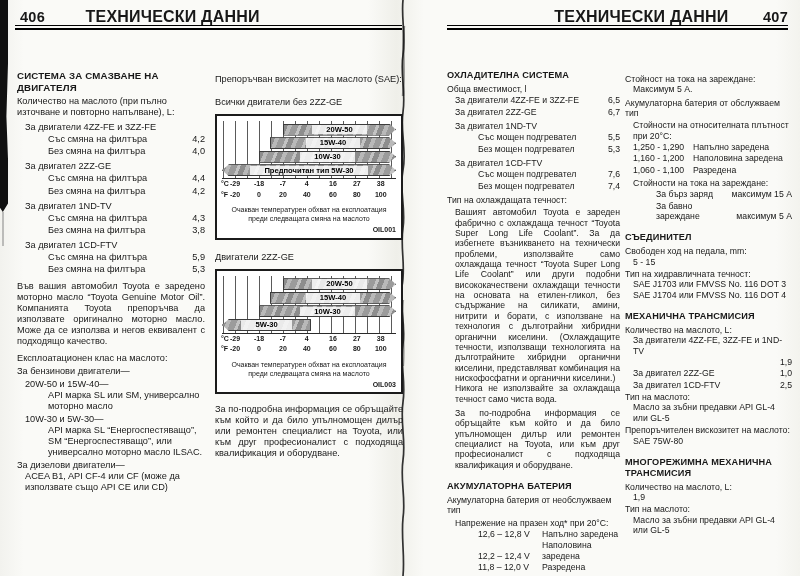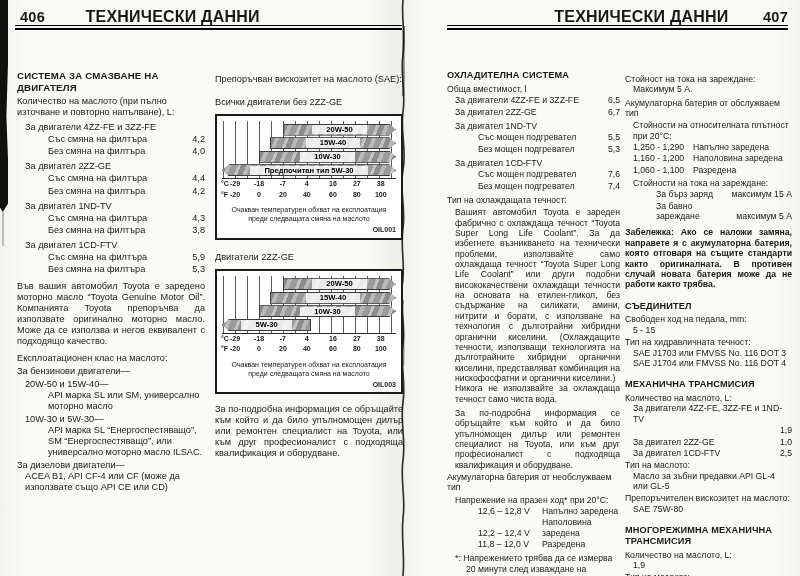--- a/index.html
+++ b/index.html
@@ -294,20 +294,21 @@
     <div class="kv ind2">
         <span>Без мощен подгревател</span>
         <span class="num">7,4</span>
       </div>
   </div>
   <div class="t" style="margin-top:4px;">Тип на охлаждащата течност:</div>
   <div class="para ind1" style="margin-top:2px;">Вашият автомобил Toyota е зареден фабрично с охлаждаща течност “Toyota Super Long Life Coolant”. За да избегнете възникването на технически проблеми, използвайте само охлаждаща течност “Toyota Super Long Life Coolant” или други подобни висококачествени охлаждащи течности на основата на етилен-гликол, без съдържание на силикати, амини, нитрити и борати, с използване на технология с дълготрайни хибридни органични киселини. (Охлаждащите течности, използващи технологията на дълготрайните хибридни органични киселини, представляват комбинация на нискофосфатни и органични киселини.)</div>
   <div class="para ind1" style="margin-top:0;">Никога не използвайте за охлаждаща течност само чиста вода.</div>
   <div class="para ind1" style="margin-top:4px;">За по-подробна информация се обръщайте към който и да било упълномощен дилър или ремонтен специалист на Toyota, или към друг професионалист с подходяща квалификация и оборудване.</div>
 
+  <div class="h">АКУМУЛАТОРНА БАТЕРИЯ</div>
   <div class="t">Акумулаторна батерия от необслужваем тип</div>
   <div class="t ind1">Напрежение на празен ход* при 20°C:</div>
   <div class="pair ind2">
       <span class="rng">12,6 – 12,8 V</span>
       <span>Напълно заредена</span>
     </div>
   <div class="pair ind2">
       <span class="rng">12,2 – 12,4 V</span>
       <span>Наполовина заредена</span>
     </div>
@@ -337,21 +338,20 @@
     </div>
   <div class="t ind1" style="margin-top:3px;">Стойности на тока на зареждане:</div>
   <div class="kv ind2">
       <span>За бърз заряд</span>
       <span class="num">максимум 15 А</span>
     </div>
   <div class="kv ind2">
       <span>За бавно зареждане</span>
       <span class="num">максимум 5 А</span>
     </div>
-  <div class="para b">Забележка: Ако се наложи замяна, направете я с акумулаторна батерия, която отговаря на същите стандарти както оригиналната. В противен случай новата батерия може да не работи както трябва.</div>
 
   <div class="h">СЪЕДИНИТЕЛ</div>
   <div class="t">Свободен ход на педала, mm:</div>
   <div class="ind1">5 - 15</div>
   <div class="t">Тип на хидравличната течност:</div>
   <div class="ind1">SAE J1703 или FMVSS No. 116 DOT 3</div>
   <div class="ind1">SAE J1704 или FMVSS No. 116 DOT 4</div>
 
   <div class="h">МЕХАНИЧНА ТРАНСМИСИЯ</div>
   <div class="t">Количество на маслото, L:</div>

